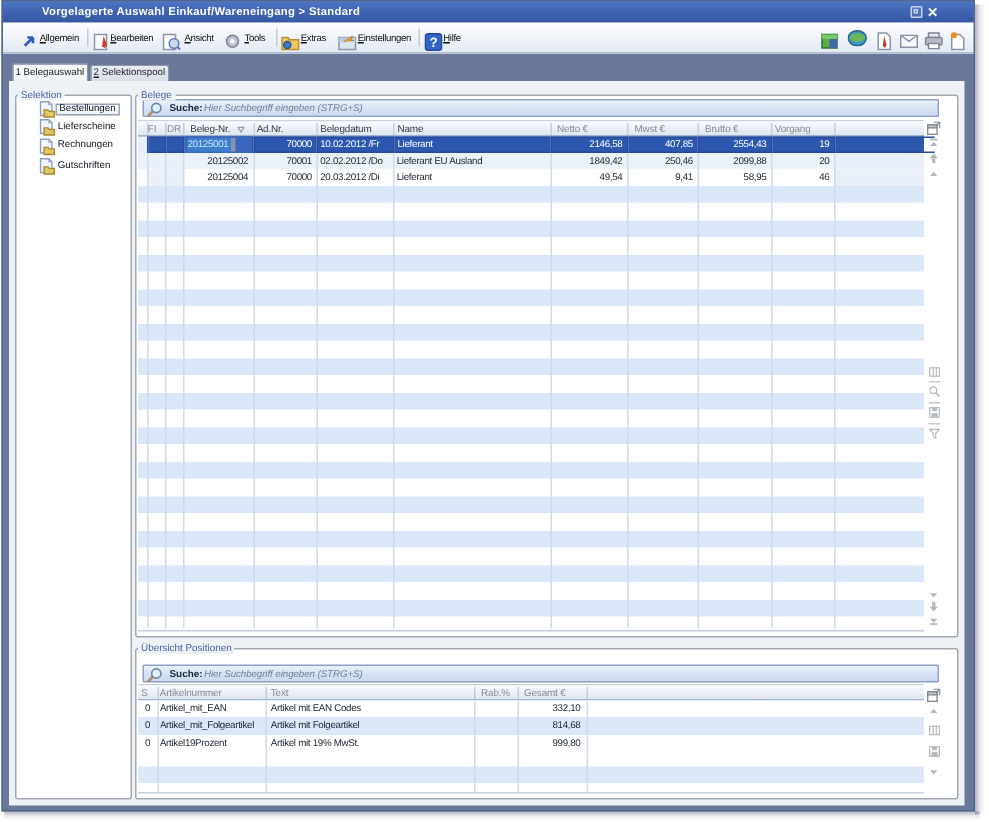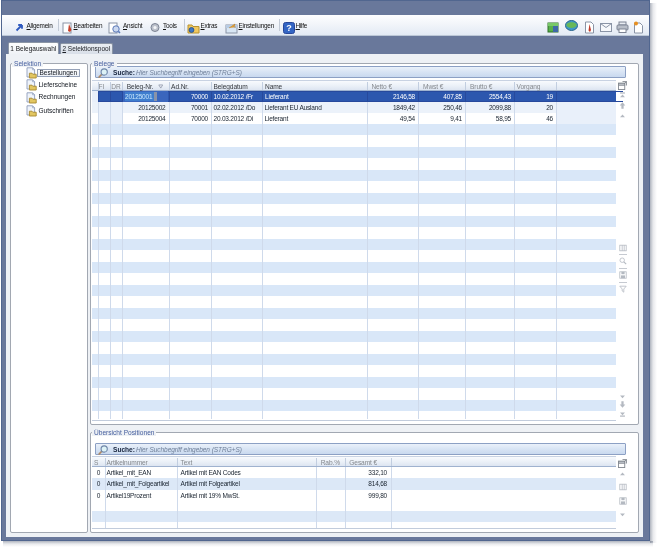--- a/index.html
+++ b/index.html
@@ -35,20 +35,27 @@
 .vline{position:absolute;width:1px;background:#CFDAEB;z-index:1;}
 .stripe{position:absolute;left:0;width:100%;height:11.4px;background:#D9E7F8;}
 .row{position:absolute;left:0;width:100%;height:11.2px;}
 .cell{position:absolute;top:0;font-size:6.5px;line-height:11.2px;color:#1A2430;white-space:pre;z-index:2;letter-spacing:-0.2px;}
 </style></head>
 <body>
 <div id="win">
   <div id="frame"></div>
   <div id="shadowR"></div>
   <div id="shadowB"></div>
+  <div id="title">
+    <span class="t">Vorgelagerte Auswahl Einkauf/Wareneingang &gt; Standard</span>
+    <span class="mx">
+        <i></i>
+      </span>
+    <span class="cx">✕</span>
+  </div>
   <div id="toolbar">
     <svg class="abs" style="left:12px;top:7px" width="11" height="11" viewBox="0 0 11 11">
         <path d="M2.5 8.5 L8 3 M8 3 L8 6.8 M8 3 L4.2 3" stroke="#2F5ABF" stroke-width="1.8" fill="none"></path>
       </svg>
     <span class="tbi" style="left:24.5px"><u>A</u>llgemein</span>
     <span class="tsep" style="left:55.5px"></span>
     <svg class="abs" style="left:60px;top:6.5px" width="11" height="12" viewBox="0 0 11 12">
         <rect x="1" y="1" width="8" height="10" fill="#fff" stroke="#8A94A6"></rect>
         <path d="M7 2 L9.5 8 L8 10 L6 9 Z" fill="#C8402A"></path>
       </svg>

